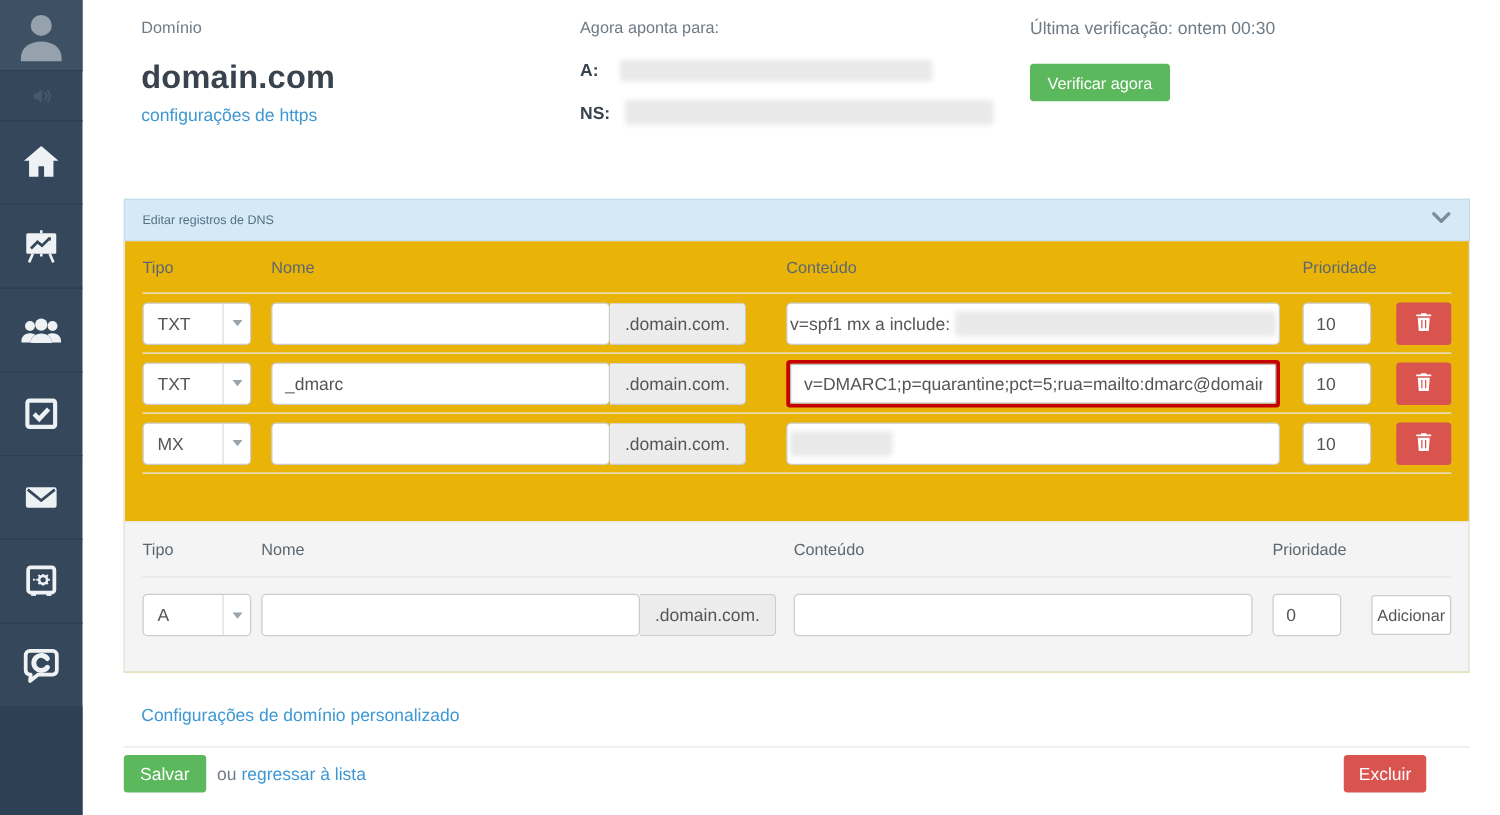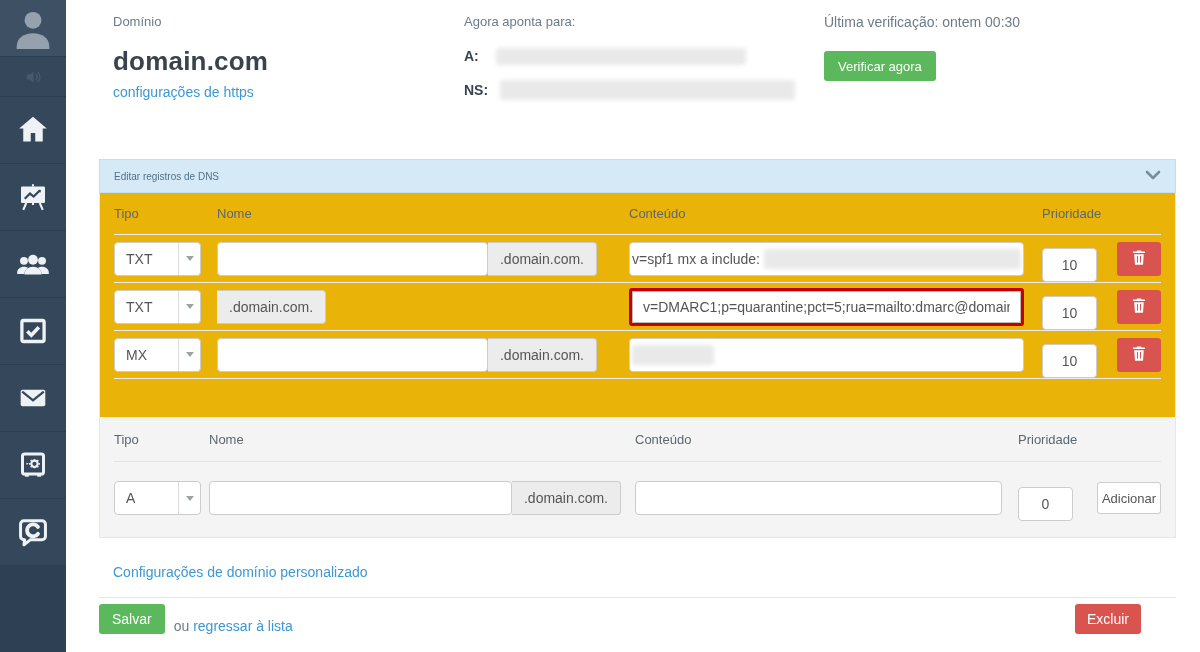--- a/index.html
+++ b/index.html
@@ -22,21 +22,21 @@
   .sb-avatar { height:57px; background:#3e5164; }
   .sb-mega   { height:40px; }
   .sb-filler { flex:1 1 auto; background:#2e4154; border-bottom:none; cursor:default; }
   .sb-block svg { display:block; }
 
   
   .top-section   { position:absolute; left:99px; top:14px; width:1077px; display:flex; }
   .dns-panel     { position:absolute; left:99px; top:159px; width:1077px; height:379px; }
   .custom-link   { position:absolute; left:113px; top:564px; }
   .footer-divider{ position:absolute; left:99px; top:597px; width:1077px; height:1px; background:#e4e6e8; }
-  .footer-actions{ position:absolute; left:99px; top:604px; width:1042px; display:flex; align-items:flex-end; }
+  .footer-actions{ position:absolute; left:99px; top:604px; width:1042px; display:flex; align-items:center; }
 
   
   .col-domain { width:365px; padding-left:14px; }
   .col-points { width:360px; }
   .col-verify { flex:1; }
   .muted-label { font-size:13px; color:#6e7b86; }
   .domain-name { font-size:26px; font-weight:bold; color:#39434e; margin-top:17px; letter-spacing:.2px; }
   .link { color:#3e97d3; font-size:14px; text-decoration:none; cursor:pointer; }
   .https-link { display:inline-block; margin-top:7px; }
   .points-row { display:flex; align-items:center; margin-top:12px; height:22px; }
@@ -96,21 +96,21 @@
   }
   .fake-input {
     height:34px; border:1px solid #ccc; border-radius:4px; background:#fff;
     display:flex; align-items:center; padding:0 2px; font-size:14px; color:#555; width:100%;
   }
   .fi-redact { height:20px; border-radius:3px; background:#e9e9e9; filter:blur(2px); }
   .spf-redact { flex:1; margin-left:4px; }
   .mx-redact { width:82px; }
   .hl-wrap { border:3px solid #c40000; border-radius:3px; width:100%; }
   .hl-wrap input.txt { border-radius:2px; height:32px; border-color:#bbb; }
-  .prio-input { text-align:center;margin-top:12px; }
+  .prio-input { text-align:left; }
   .del-btn { width:44px; height:34px; background:#d9534f; border:none; border-radius:3px; cursor:pointer; display:flex; align-items:center; justify-content:center; }
 
   
   .add-section {
     margin-top:auto; background:#f4f4f4; border-top:1px solid #e9e9e9;
     height:120px; padding:0 14px;
   }
   .add-head { display:flex; align-items:center; height:44px; border-bottom:1px solid #e3e3e3; font-size:13px; color:#5c6770; }
   .add-row  { display:flex; align-items:center; margin-top:13px; }
   .a-type    { width:87px;  flex:0 0 auto; margin-right:8px; }
@@ -307,20 +307,21 @@
       <div class="dns-row">
         <div class="c-type">
           <div class="select">
             <span class="select-label">TXT</span>
             <span class="select-arrow">
                 <span class="caret"></span>
               </span>
           </div>
         </div>
         <div class="c-name">
+          <input class="txt name-input" value="_dmarc" style="">
           <span class="suffix">.domain.com.</span>
         </div>
         <div class="c-content">
           <div class="hl-wrap">
             <input class="txt" value="v=DMARC1;p=quarantine;pct=5;rua=mailto:dmarc@domain.com" style="">
           </div>
         </div>
         <div class="c-prio">
           <input class="txt prio-input" value="10" style="">
         </div>

